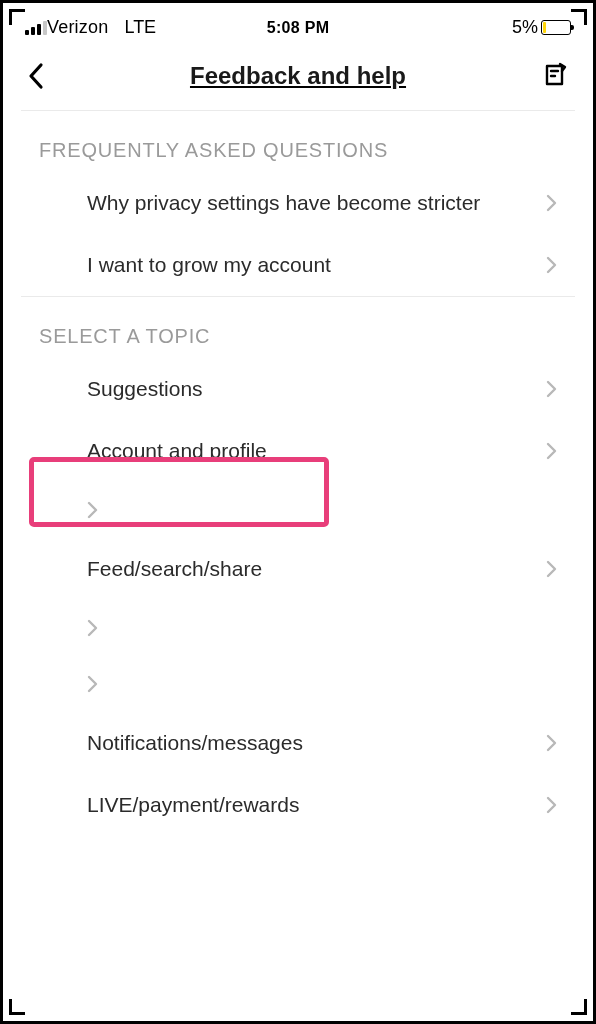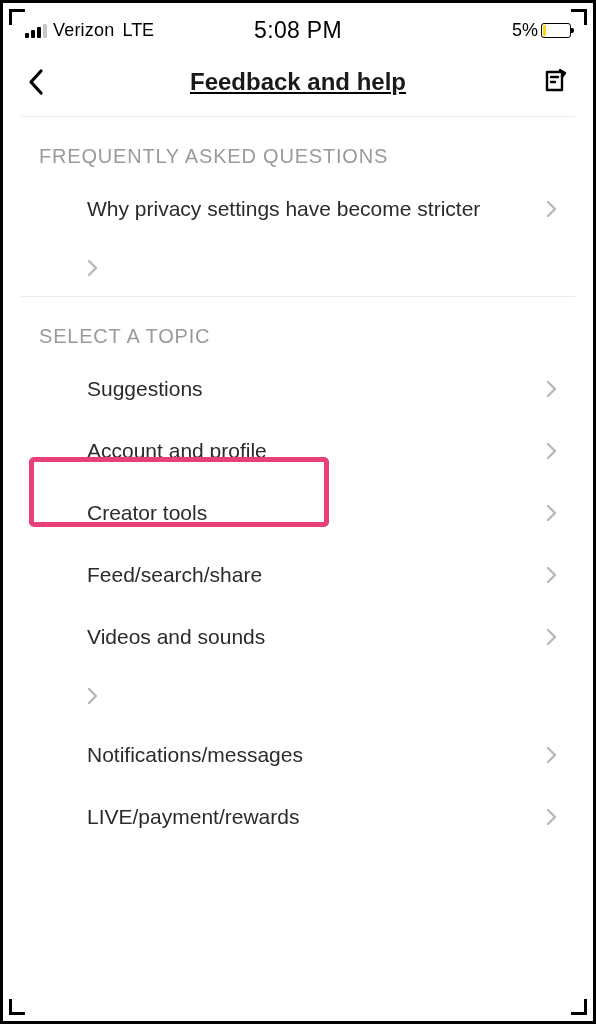--- a/index.html
+++ b/index.html
@@ -34,44 +34,43 @@
       align-items: center;
       justify-content: space-between;
       padding: 14px 22px 6px 22px;
       font-size: 18px;
       font-weight: 500;
       color: #000;
     }
     .status-left {
       display: flex;
       align-items: center;
-      gap: 6px;
       min-width: 150px;
     }
     .signal-bars {
       display: flex;
       align-items: flex-end;
       gap: 2px;
       height: 14px;
     }
     .signal-bars span {
       display: inline-block;
       width: 4px;
       background: #000;
       border-radius: 1px;
     }
     .signal-bars span:nth-child(1) { height: 5px; }
     .signal-bars span:nth-child(2) { height: 8px; }
     .signal-bars span:nth-child(3) { height: 11px; }
     .signal-bars span:nth-child(4) { height: 14px; background: #c7c7c7; }
     .carrier { font-size: 18px; letter-spacing: 0.2px; }
-    .network { font-size: 18px; margin-left: 2px; }
+    .network { font-size: 18px; margin-left: 16px; }
     .status-center {
-      font-size: 23px;
-      font-weight: 400;
+      font-size: 16px;
+      font-weight: 700;
       letter-spacing: 0.3px;
     }
     .status-right {
       display: flex;
       align-items: center;
       gap: 3px;
       min-width: 150px;
       justify-content: flex-end;
     }
     .battery-pct { font-size: 18px; }
@@ -217,20 +216,21 @@
 <div class="section-header">FREQUENTLY ASKED QUESTIONS</div>
 
 <div class="list-row">
   <span class="list-label">Why privacy settings have become stricter</span>
   <svg class="chevron-right" width="11" height="18" viewBox="0 0 11 18" fill="none" stroke="#b8b8b8" stroke-width="2.4" stroke-linecap="round" stroke-linejoin="round">
     <polyline points="2 2, 9 9, 2 16"></polyline>
   </svg>
 </div>
 
 <div class="list-row">
+  <span class="list-label">I want to grow my account</span>
   <svg class="chevron-right" width="11" height="18" viewBox="0 0 11 18" fill="none" stroke="#b8b8b8" stroke-width="2.4" stroke-linecap="round" stroke-linejoin="round">
     <polyline points="2 2, 9 9, 2 16"></polyline>
   </svg>
 </div>
 
 <hr class="divider">
 
 <div class="section-header">SELECT A TOPIC</div>
 
 <div class="list-row">
@@ -241,35 +241,33 @@
 </div>
 
 <div class="list-row">
   <span class="list-label">Account and profile</span>
   <svg class="chevron-right" width="11" height="18" viewBox="0 0 11 18" fill="none" stroke="#b8b8b8" stroke-width="2.4" stroke-linecap="round" stroke-linejoin="round">
     <polyline points="2 2, 9 9, 2 16"></polyline>
   </svg>
 </div>
 
 <div class="list-row">
-  <span class="list-label">Creator tools</span>
   <svg class="chevron-right" width="11" height="18" viewBox="0 0 11 18" fill="none" stroke="#b8b8b8" stroke-width="2.4" stroke-linecap="round" stroke-linejoin="round">
     <polyline points="2 2, 9 9, 2 16"></polyline>
   </svg>
 </div>
 
 <div class="list-row">
   <span class="list-label">Feed/search/share</span>
   <svg class="chevron-right" width="11" height="18" viewBox="0 0 11 18" fill="none" stroke="#b8b8b8" stroke-width="2.4" stroke-linecap="round" stroke-linejoin="round">
     <polyline points="2 2, 9 9, 2 16"></polyline>
   </svg>
 </div>
 
 <div class="list-row">
-  <span class="list-label">Videos and sounds</span>
   <svg class="chevron-right" width="11" height="18" viewBox="0 0 11 18" fill="none" stroke="#b8b8b8" stroke-width="2.4" stroke-linecap="round" stroke-linejoin="round">
     <polyline points="2 2, 9 9, 2 16"></polyline>
   </svg>
 </div>
 
 <div class="list-row">
   <svg class="chevron-right" width="11" height="18" viewBox="0 0 11 18" fill="none" stroke="#b8b8b8" stroke-width="2.4" stroke-linecap="round" stroke-linejoin="round">
     <polyline points="2 2, 9 9, 2 16"></polyline>
   </svg>
 </div>

